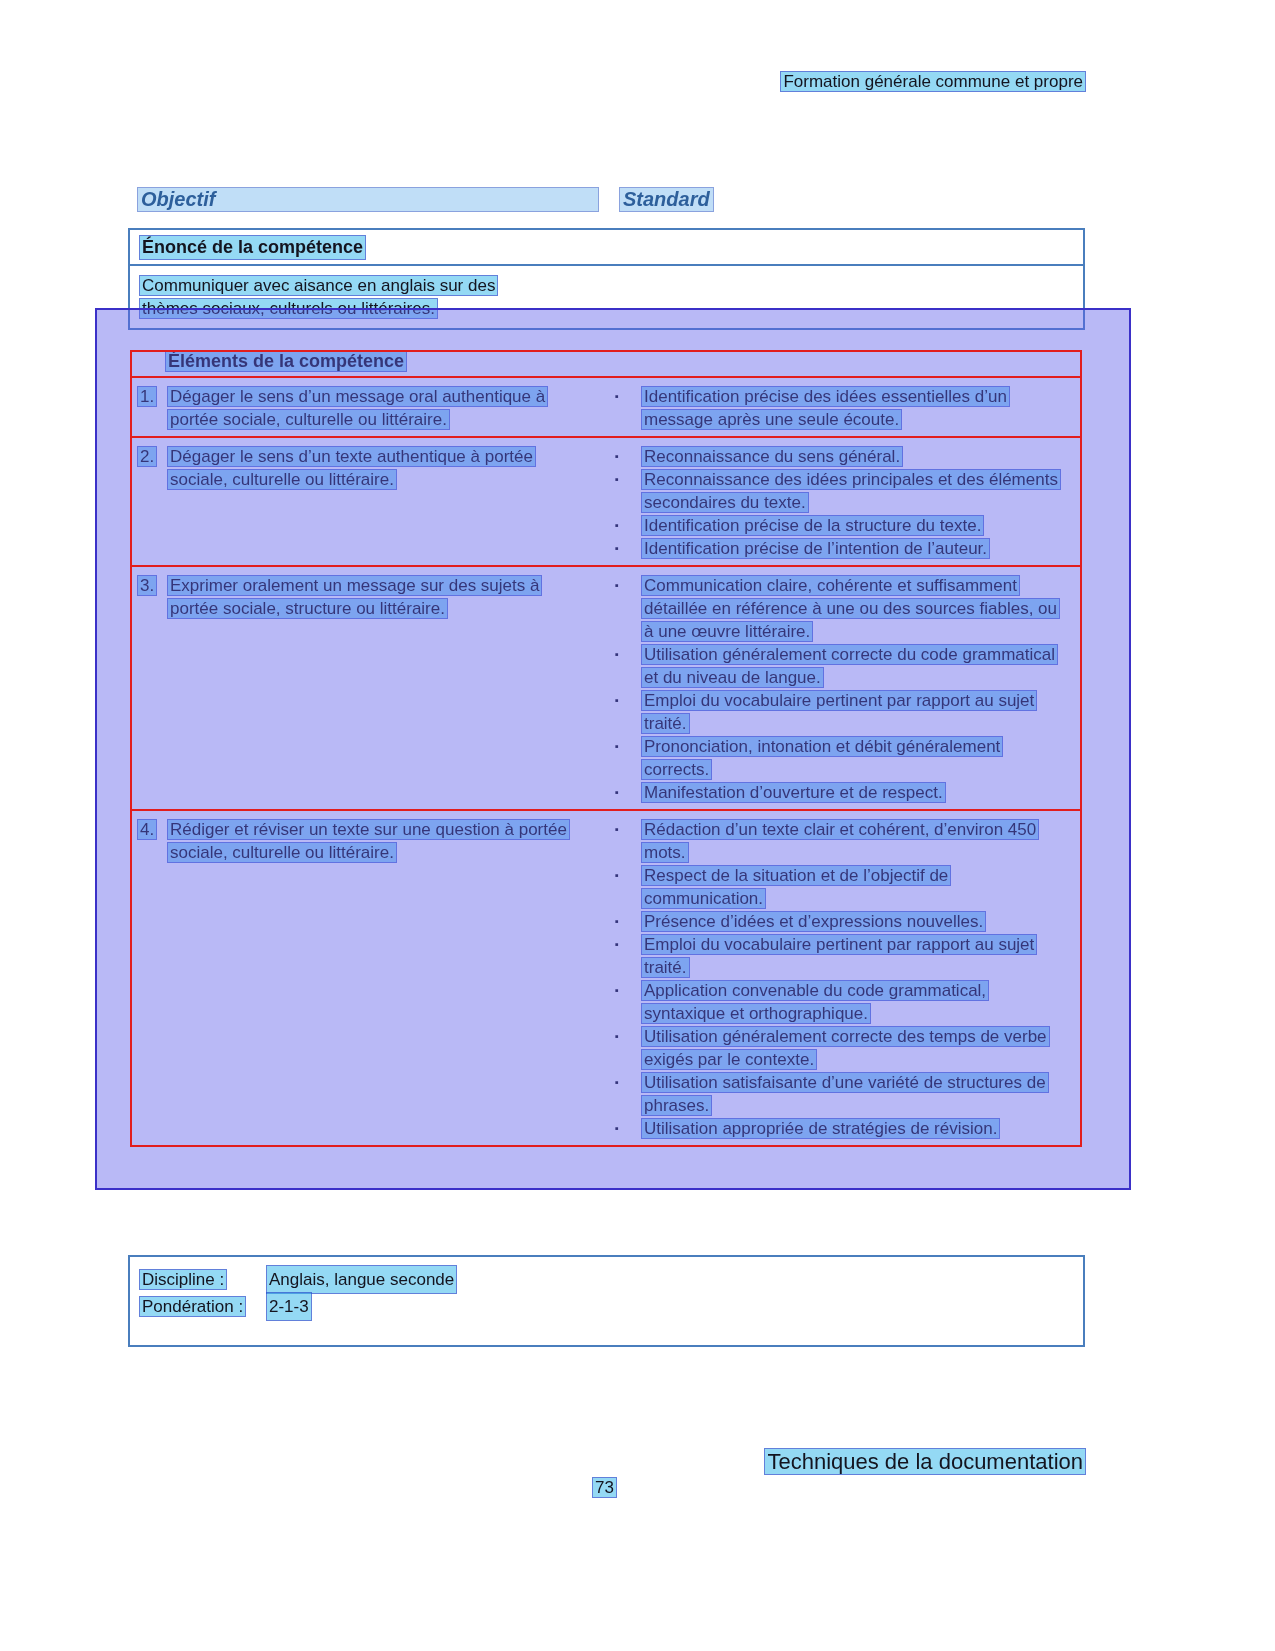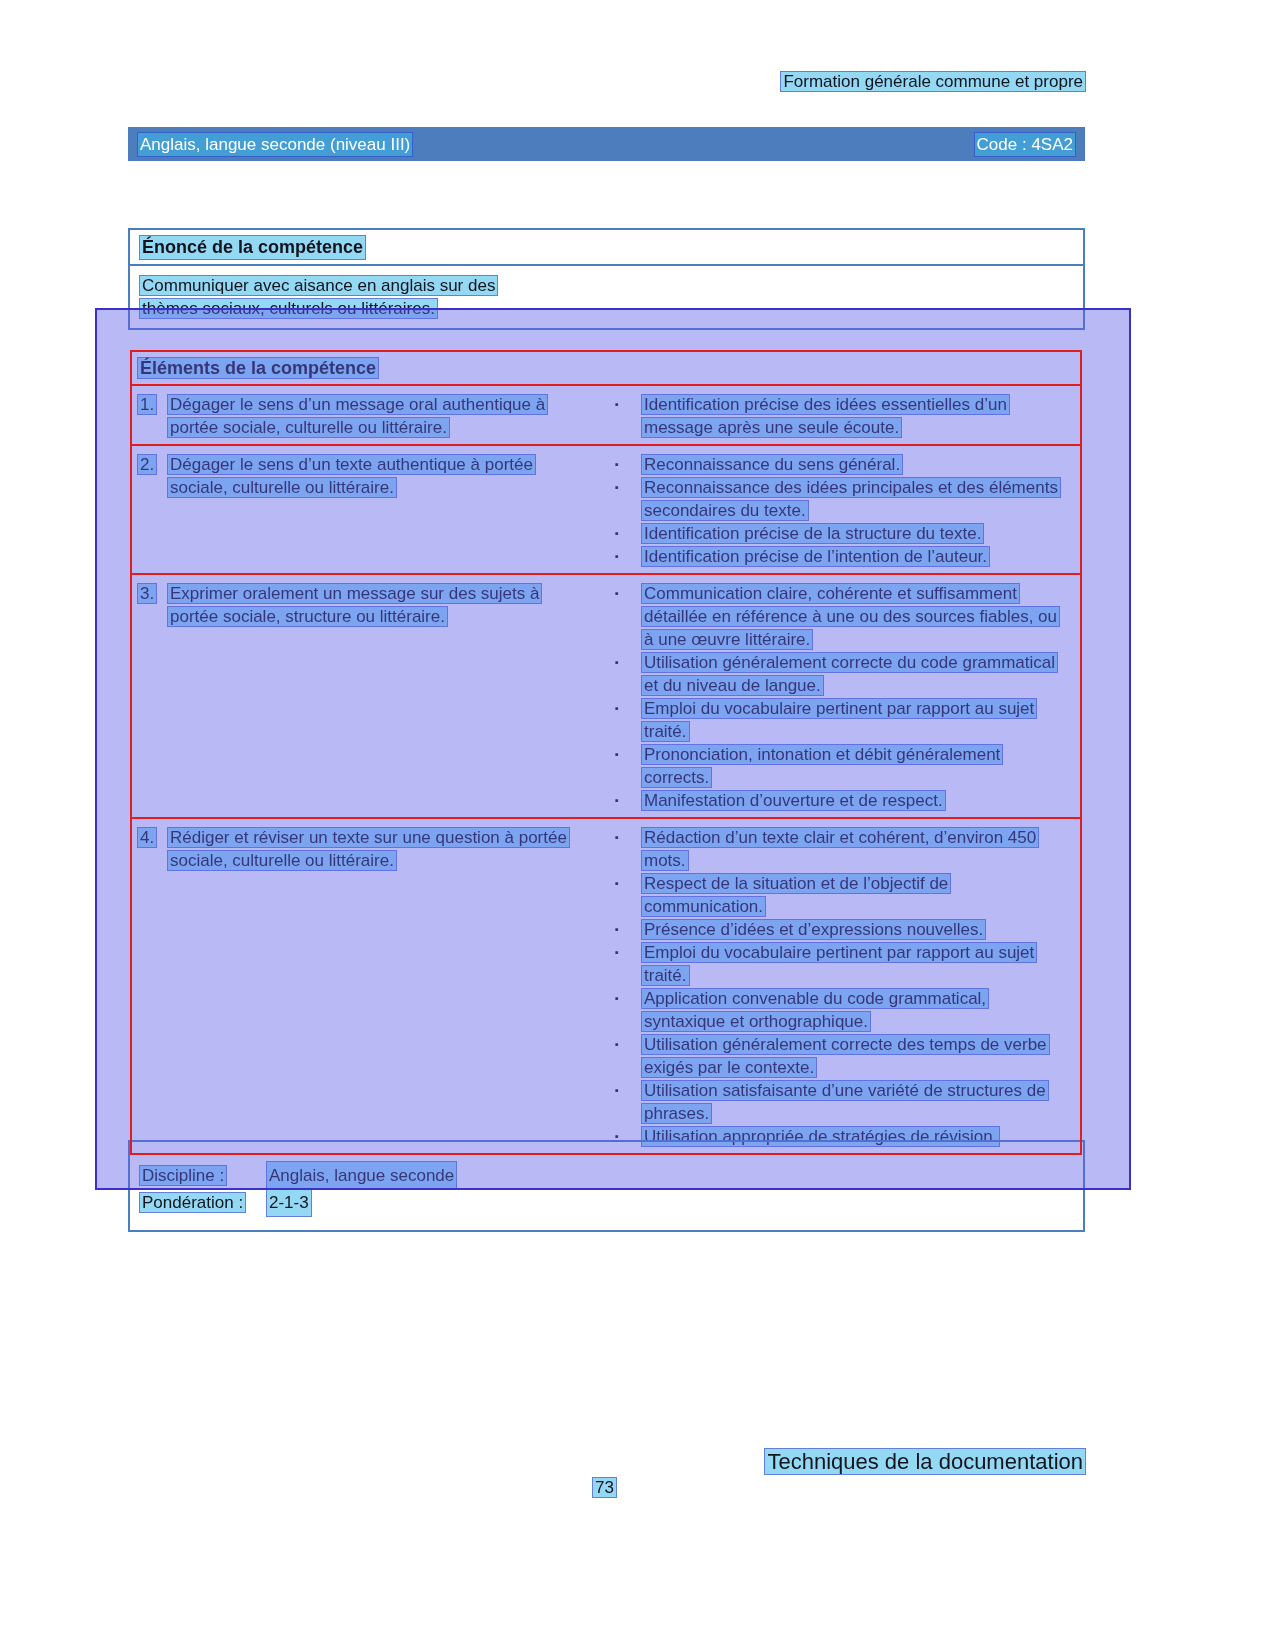--- a/index.html
+++ b/index.html
@@ -49,39 +49,39 @@
   }
   .enonce-head { top:228px; height:38px; display:flex; align-items:center; padding-left:10px;
     font-weight:bold; font-size:18px; }
   .enonce-body { top:264px; height:66px; padding:8px 10px; }
   .enonce-body .p { width:380px; }
 
   
   .ctable { position:absolute; left:130px; top:350px; width:952px; }
   .ctable::after { content:""; position:absolute; inset:0;
     border:2px solid #e21d1d; z-index:6; pointer-events:none; }
-  .thead { display:flex; height:36px; align-items:center; font-weight:bold; font-size:18px; position:relative; }
+  .thead { display:flex; height:28px; align-items:flex-start; font-weight:bold; font-size:18px; position:relative;padding-left:28px; }
   .thead::after, .crow.sep::after { content:""; position:absolute; left:0; right:0; bottom:0;
     border-bottom:2px solid #e21d1d; z-index:6; pointer-events:none; }
   .th1 { width:482px; padding-left:8px; }
   .th2 { flex:1; }
   .crow { display:flex; padding:7px 0; position:relative; }
   .cell-el { width:482px; padding-left:8px; display:flex; }
   .num { width:30px; flex:none; }
   .eltxt { width:400px; }
   .cell-cr { flex:1; padding-right:6px; }
   ul.crit { list-style:none; }
   li.cr { display:flex; }
   .bu { width:30px; flex:none; font-size:11px; line-height:23px; padding-left:3px; color:#101022; }
   .crtxt { flex:1; max-width:428px; }
 
   
   .act-head { top:1170px; height:36px; display:flex; align-items:center; padding-left:10px;
     font-weight:bold; font-size:18px; }
-  .act-body { top:1140px; height:92px; padding:20px 10px; }
+  .act-body { top:1255px; height:92px; padding:9px 10px; }
   .act-row { display:flex; line-height:27px; }
   .lab-wrap { width:127px; flex:none; }
 
   .footer-right { position:absolute; top:1450px; right:190px; font-size:22px; }
   .page-num { position:absolute; top:1476px; left:593px; font-size:17px; }
 
   
   .overlay-big {
     position:absolute; left:95px; top:308px; width:1036px; height:882px;
     background:rgba(95,95,235,0.44);
@@ -89,25 +89,25 @@
     z-index:5; pointer-events:none;
   }
 </style>
 </head>
 <body>
 
 <div class="page">
 
   <div class="top-note"><span class="hl">Formation générale commune et propre</span></div>
 
-  <div class="title-bar">
-    <span class="hl">Anglais, langue seconde (niveau III)</span>
-    <span class="hl">Code : 4SA2</span>
-  </div>
-
+
+  <div class="objstd">
+    <span class="objectif hl-light">Objectif</span>
+    <span class="standard hl-light">Standard</span>
+  </div>
 
   <div class="bluebox enonce-body">
     <div class="p"><span class="hl">Communiquer avec aisance en anglais sur des thèmes sociaux, culturels ou littéraires.</span></div>
   </div>
   <div class="bluebox enonce-head">
     <span class="hl">Énoncé de la compétence</span>
   </div>
 
   <div class="ctable">
     <div class="thead">

